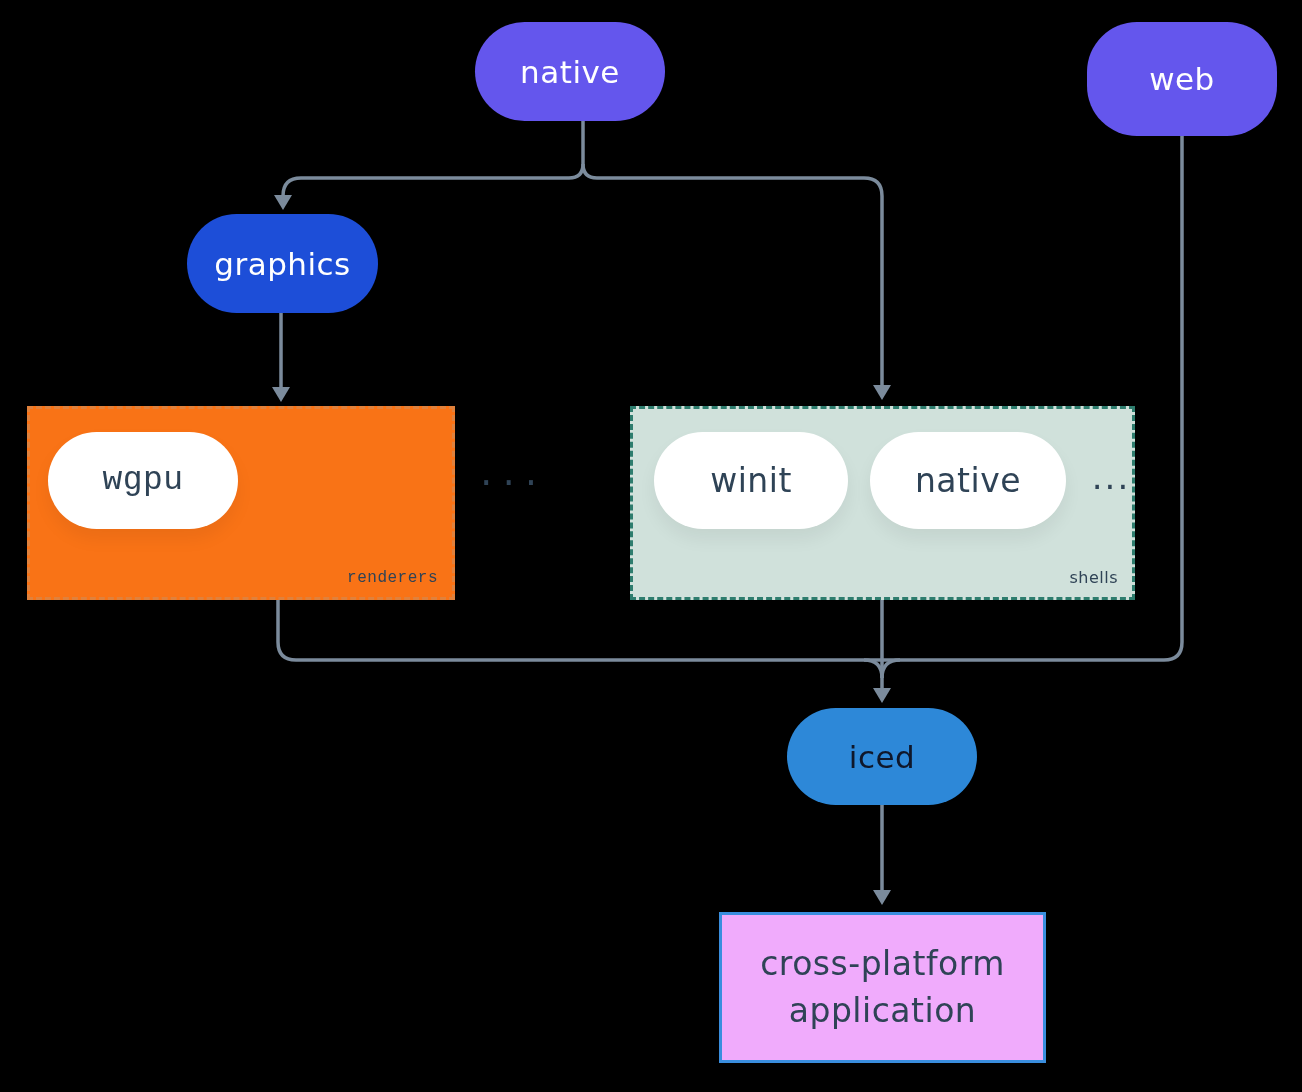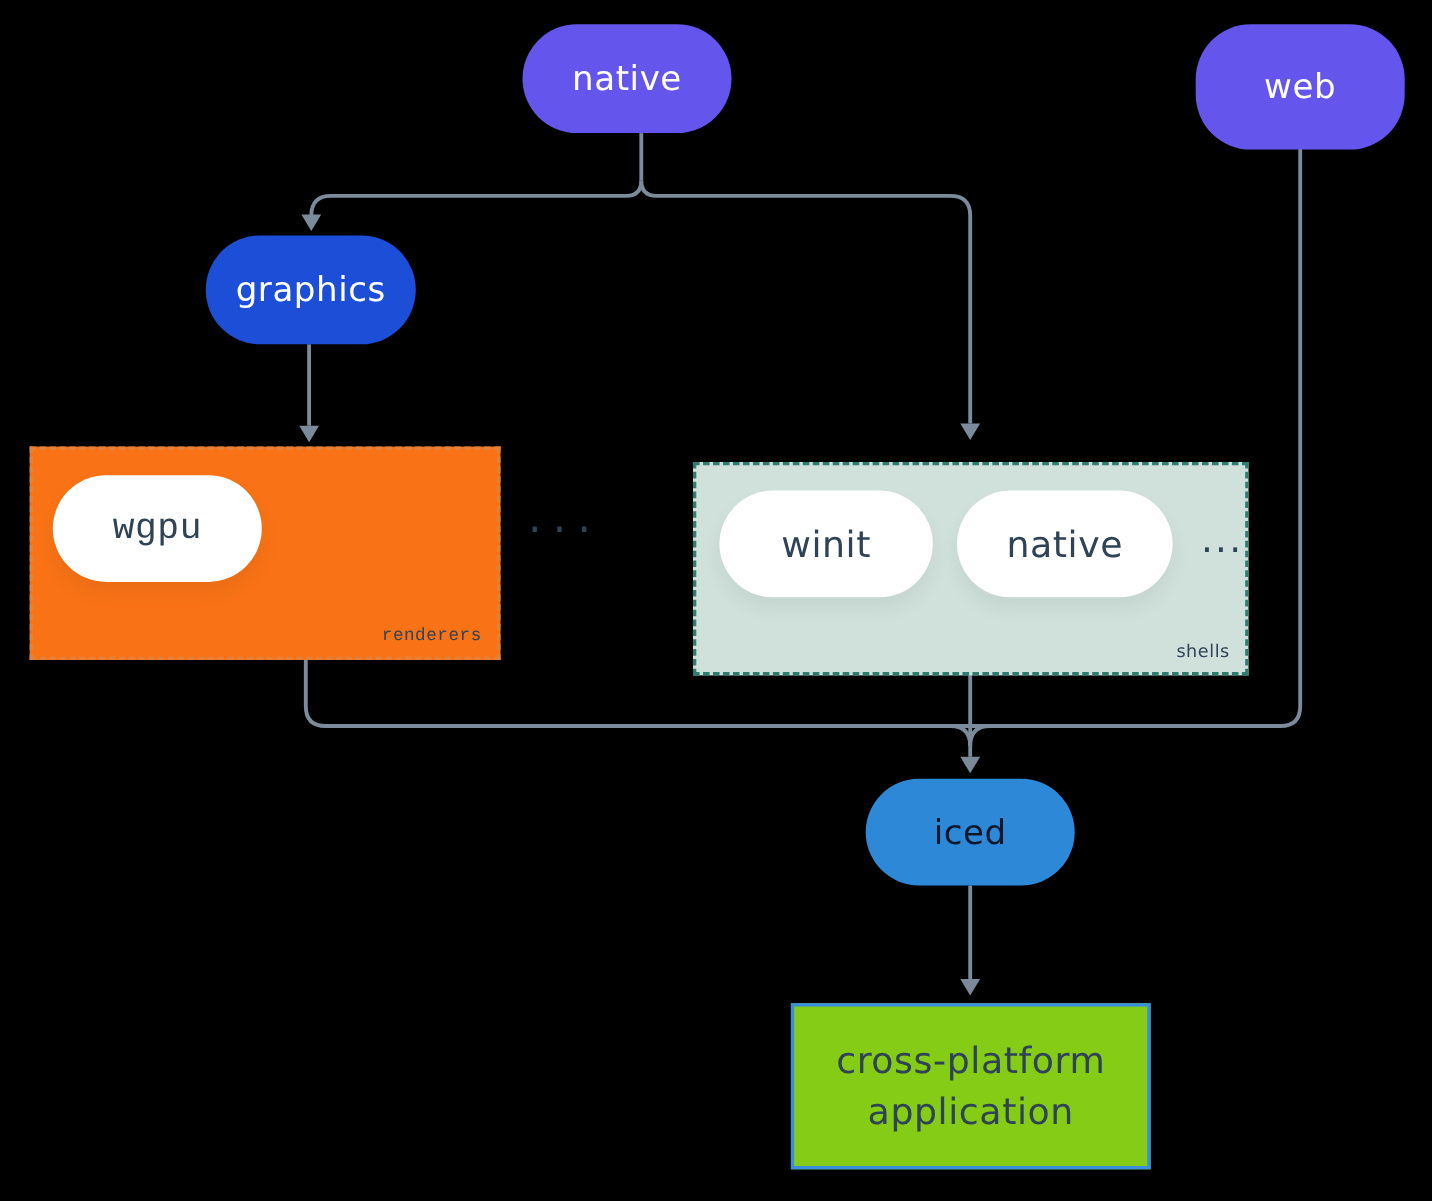--- a/index.html
+++ b/index.html
@@ -34,41 +34,41 @@
   .pill-web{left:1087px;top:22px;width:190px;height:114px;}
   .pill-graphics{left:187px;top:214px;width:191px;height:99px;}
   .pill-iced{left:787px;top:708px;width:190px;height:97px;}
 
   .groupbox{position:absolute;box-sizing:border-box;}
   .group-renderers{
     left:27px;top:406px;width:428px;height:194px;
     background:#f97316;border:3px dashed #e0813c;font-family:Liberation Mono, monospace;
   }
   .group-shells{
-    left:630px;top:420px;width:505px;height:194px;
+    left:630px;top:406px;width:505px;height:194px;
     background:#d0e1db;border:3px dashed #2e7d6e;
   }
   .groupbox .pill{height:97px;top:23px;}
   .group-renderers .pill-a{left:18px;width:190px;}
   .group-renderers .pill-b{left:233px;width:192px;}
   .group-shells .pill-a{left:21px;width:194px;}
   .group-shells .pill-b{left:237px;width:196px;}
   .dots{
     position:absolute;top:48px;left:446px;width:64px;
     color:#2f4356;font-size:34px;letter-spacing:2px;text-align:center;
   }
   .grouplabel{
     position:absolute;right:14px;bottom:10px;
     color:#2f4356;font-size:16px;letter-spacing:0.5px;
   }
 
   .appbox{
     position:absolute;left:719px;top:912px;width:327px;height:151px;
     box-sizing:border-box;
-    background:#84cc16;border:3px solid #3a8ede;
+    background:#f0abfc;border:3px solid #3a8ede;
     display:flex;flex-direction:column;align-items:center;justify-content:center;
     color:#2f4356;font-size:33px;line-height:1.42;letter-spacing:0.5px;
   }
 </style>
 </head>
 <body>
 
 <div class="stage">
 
   <svg class="edges" viewBox="0 0 1302 1092">

